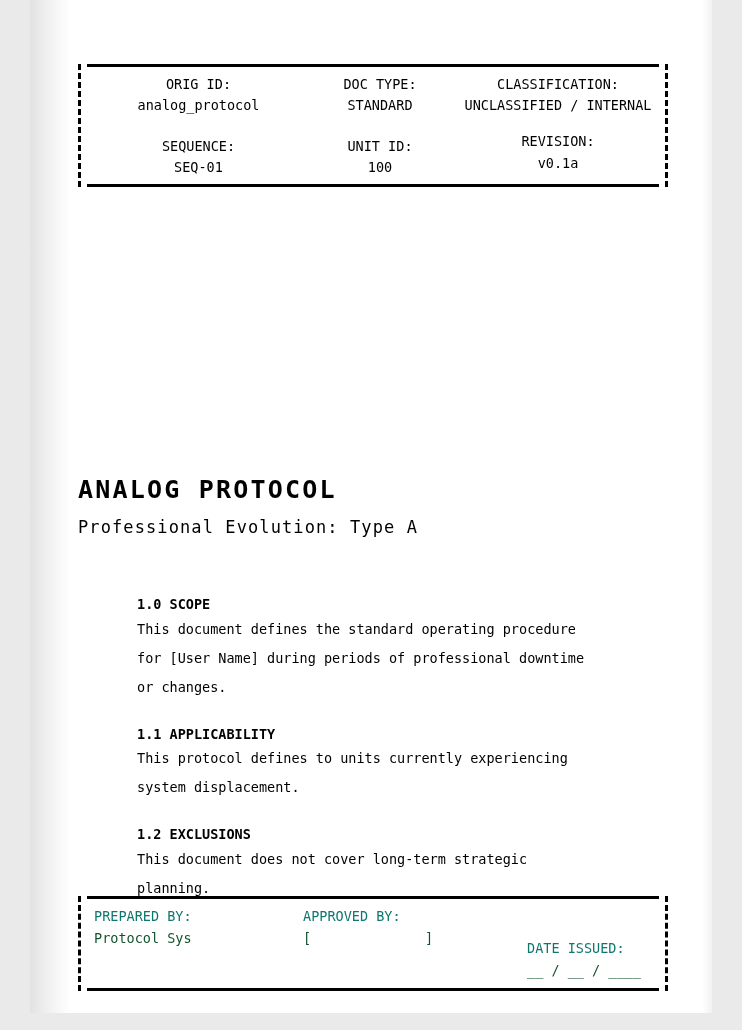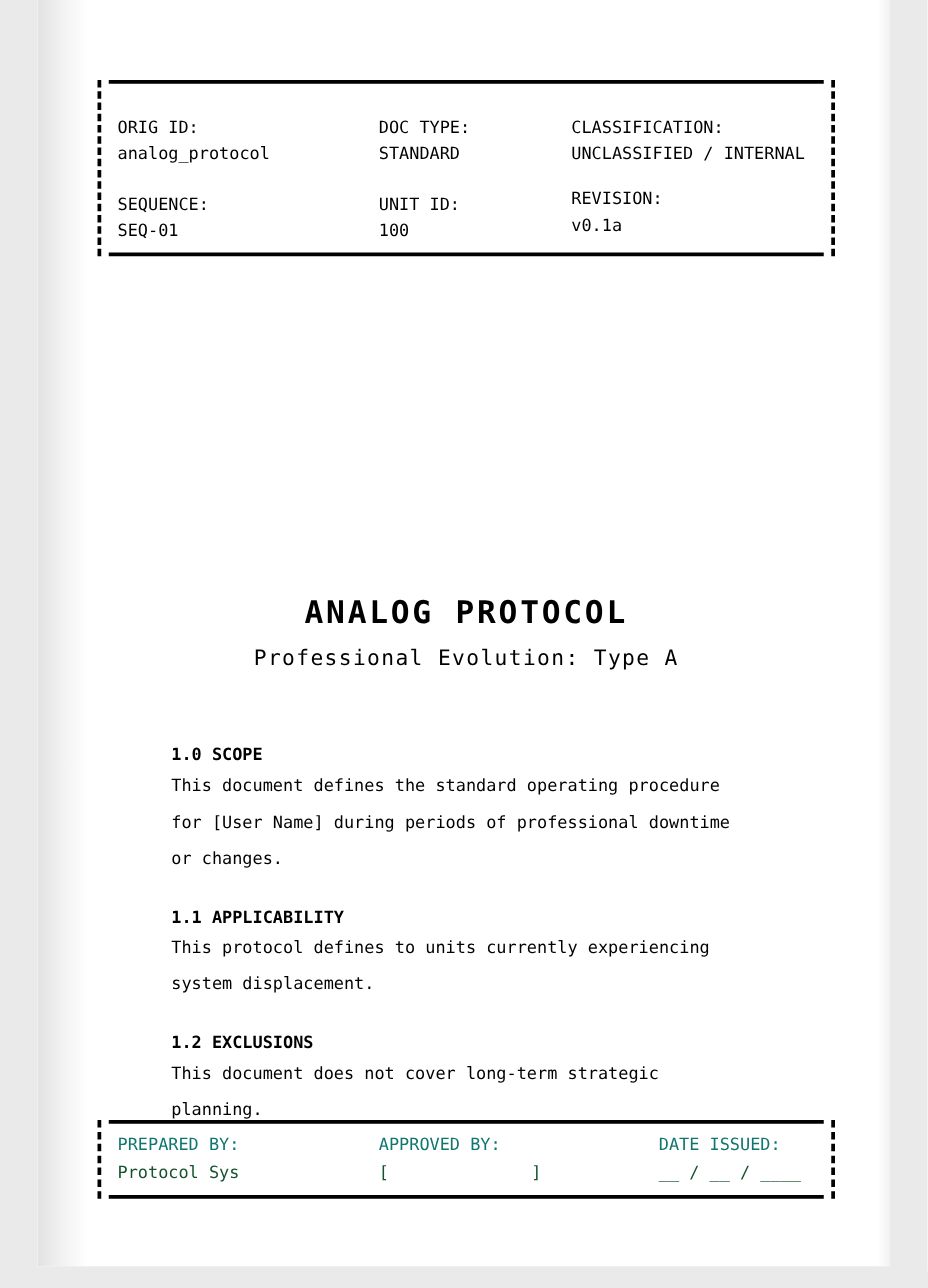--- a/index.html
+++ b/index.html
@@ -64,42 +64,42 @@
   .rule {
     height: 0;
     border-top: 3px solid #000;
   }
 
   
   #header-block { top: 64px; }
   .meta-grid {
     display: grid;
     grid-template-columns: 209px 154px 1fr;
-    padding: 25px 0 6px 7px;
+    padding: 7px 0 6px 7px;
+    text-align: center;
   }
   .meta-cell { }
   .meta-label,
   .meta-value {
     font-size: 13.5px;
     line-height: 21px;
     color: #000;
     white-space: pre;
   }
   .meta-row2 { padding-top: 20px; }
   .meta-row2.tight { padding-top: 14px; }
   .meta-row2.tight .meta-label,
   .meta-row2.tight .meta-value { line-height: 22px; }
 
   
   #title-block {
     position: absolute;
     left: 0;
     top: 474px;
     width: 590px;
-    text-align: center;
   }
   #doc-title {
     font-size: 25px;
     font-weight: bold;
     letter-spacing: 2.2px;
     line-height: 32px;
     color: #000;
     margin: 0;
   }
   #doc-subtitle {
@@ -148,21 +148,21 @@
     line-height: 22px;
     color: #0f766e;
     white-space: pre;
   }
   .sig-value {
     font-size: 13.5px;
     line-height: 22px;
     color: #14532d;
     white-space: pre;
   }
-  .sig-col-date { text-align: left; padding-left: 24px; }
+  .sig-col-date { text-align: left; padding-left: 24px; margin-top: 32px; }
 </style>
 </head>
 <body>
 
 <div id="page-sheet">
   <div class="doc-body">
 
     <div class="bordered-block" id="header-block">
       <div class="rule"></div>
 

